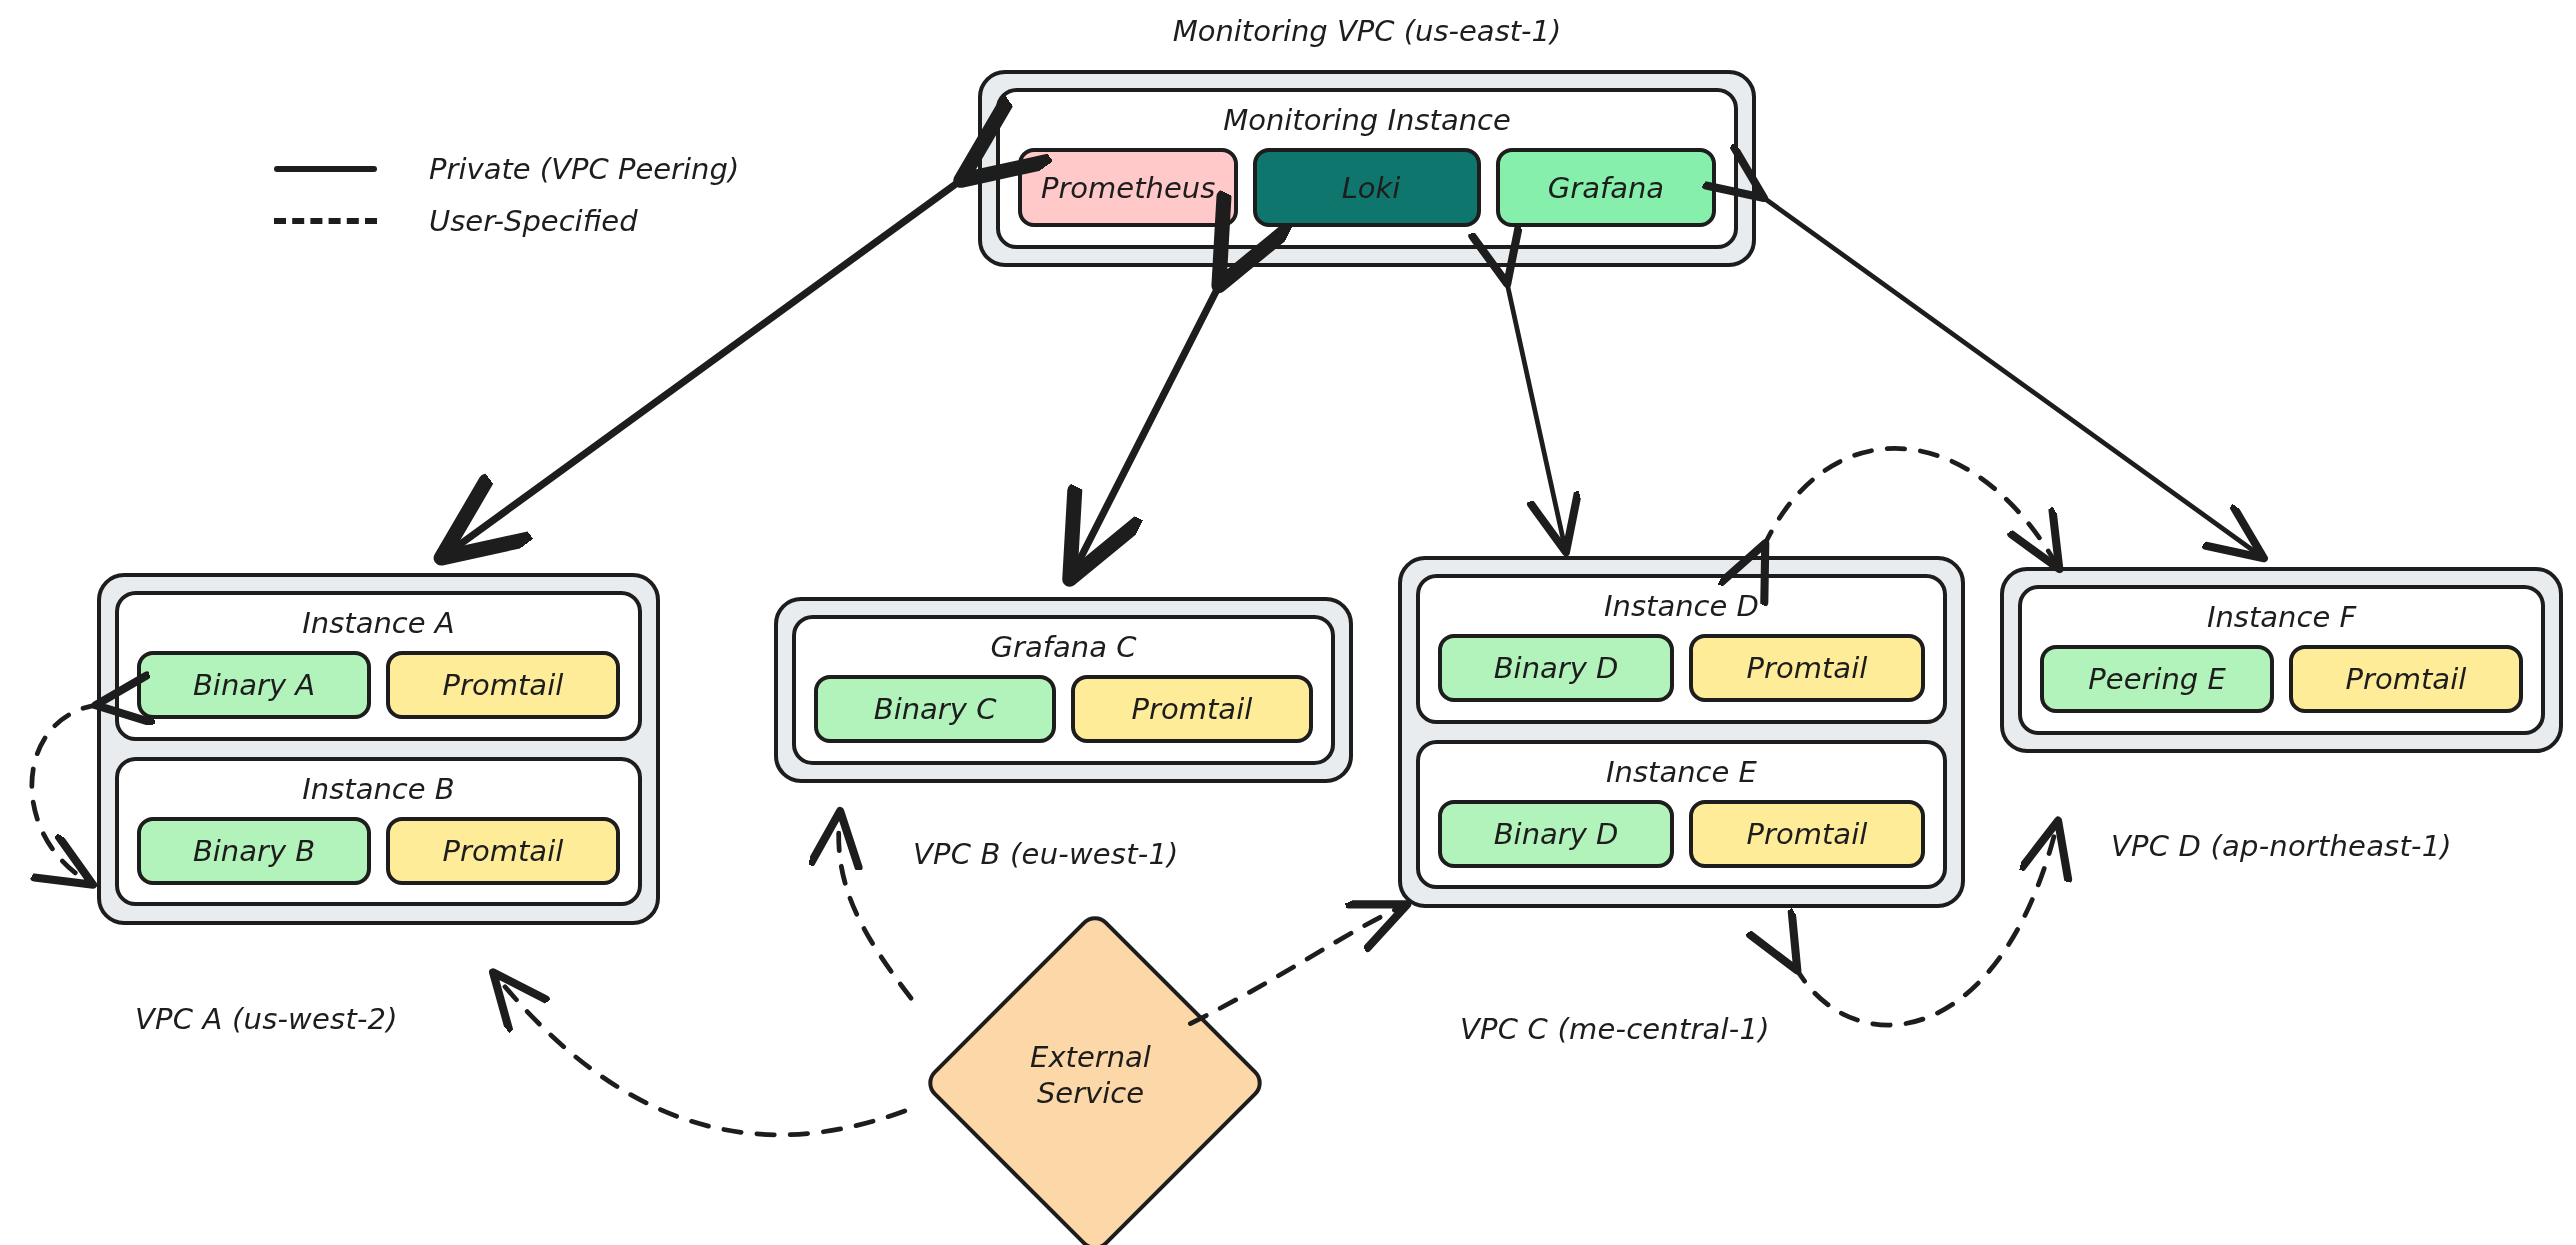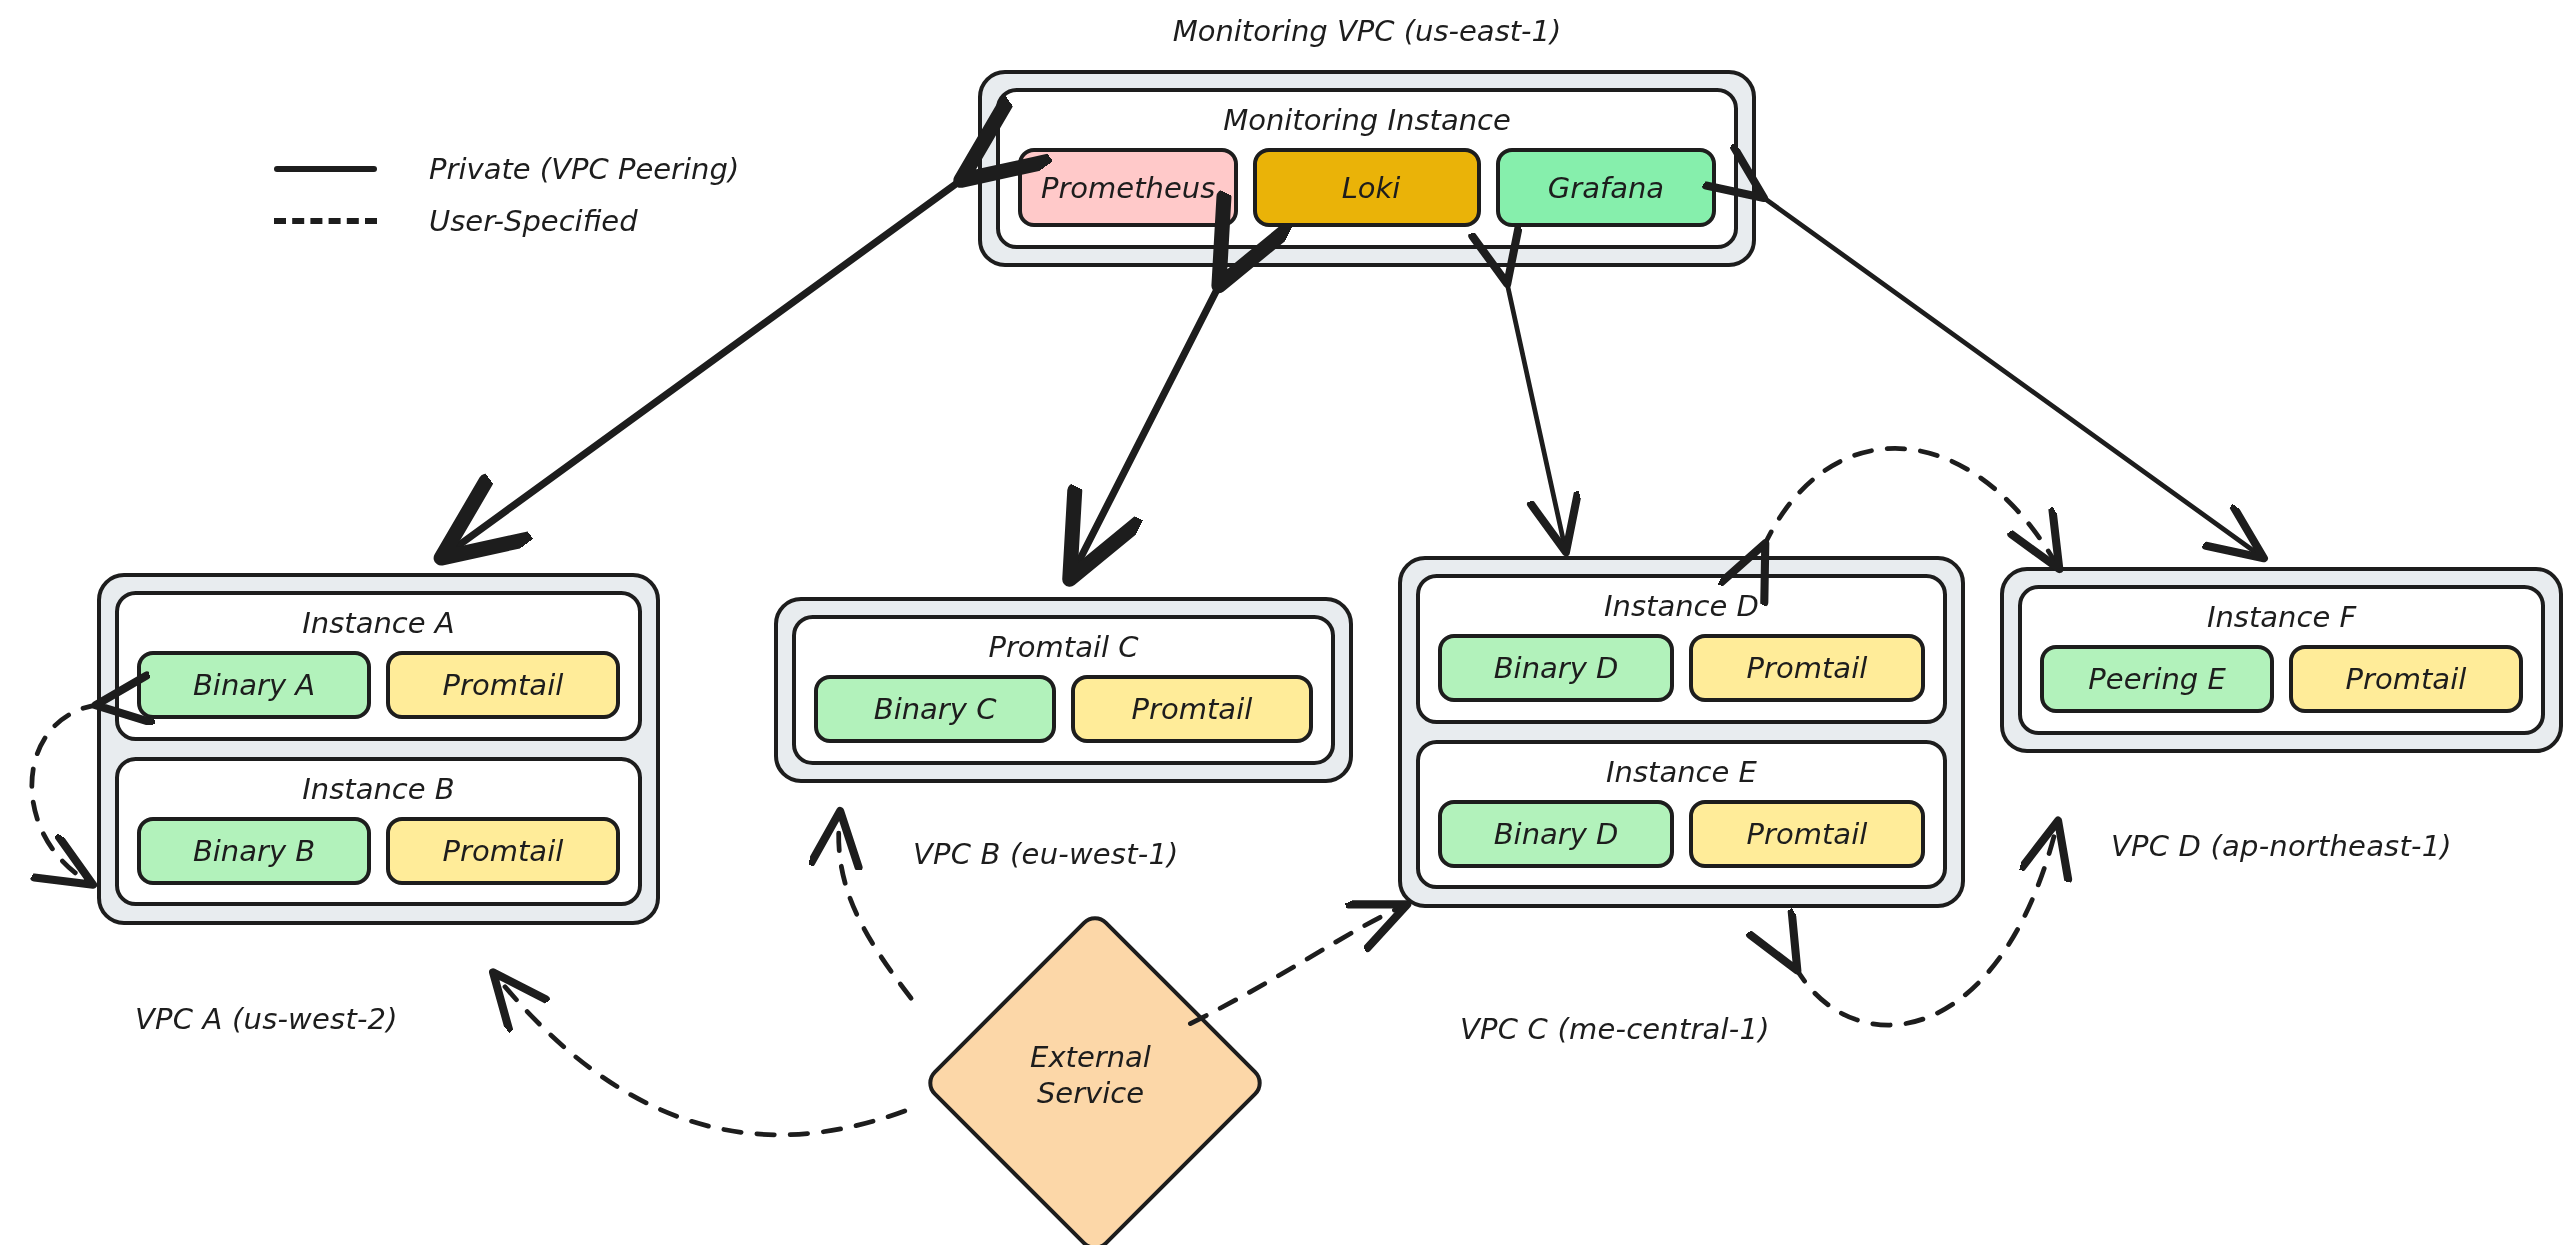--- a/index.html
+++ b/index.html
@@ -81,21 +81,21 @@
     align-items: center;
     justify-content: center;
     height: 68px;
     flex: 1 1 0;
     font-style: italic;
     white-space: nowrap;
   }
   .comp.green  { background: #b2f2bb; }
   .comp.yellow { background: #ffec99; }
   .comp.pink   { background: #ffc9c9; }
-  .comp.purple { background: #eab308; padding-left: 8px; }
+  .comp.purple { background: #0f766e; padding-left: 8px; }
   .comp.blue   { background: #86efac; }
 
   
   #vpc-mon { left: 978px; top: 70px;  width: 778px; }
   #vpc-mon .comp { height: 79px; }
 
   
   #vpc-a { left: 97px;  top: 573px;  width: 563px; }
   #vpc-b { left: 774px;  top: 597px;  width: 579px; }
   #vpc-c { left: 1398px; top: 556px;  width: 567px; }
@@ -263,21 +263,21 @@
       <div class="comp-row">
         <div class="comp green">Binary B</div>
         <div class="comp yellow">Promtail</div>
       </div>
     </div>
   </div>
   <div class="vpc-label" style="left:135px; top:1002px;">VPC A (us-west-2)</div>
 
   <div class="vpc" id="vpc-b">
     <div class="instance">
-      <div class="instance-title">Promtail C</div>
+      <div class="instance-title">Grafana C</div>
       <div class="comp-row">
         <div class="comp green">Binary C</div>
         <div class="comp yellow">Promtail</div>
       </div>
     </div>
   </div>
   <div class="vpc-label" style="left:913px; top:837px;">VPC B (eu-west-1)</div>
 
   <div class="vpc" id="vpc-c">
     <div class="instance">

